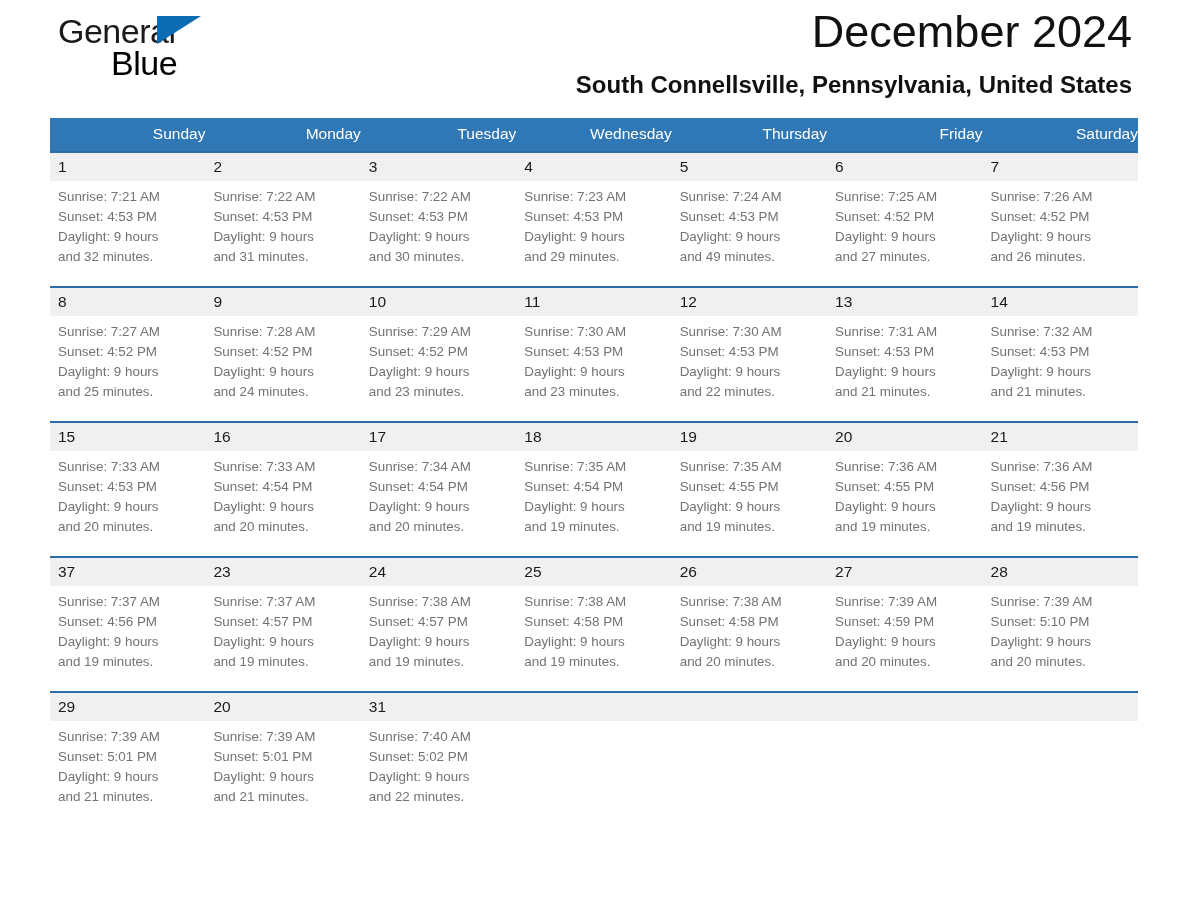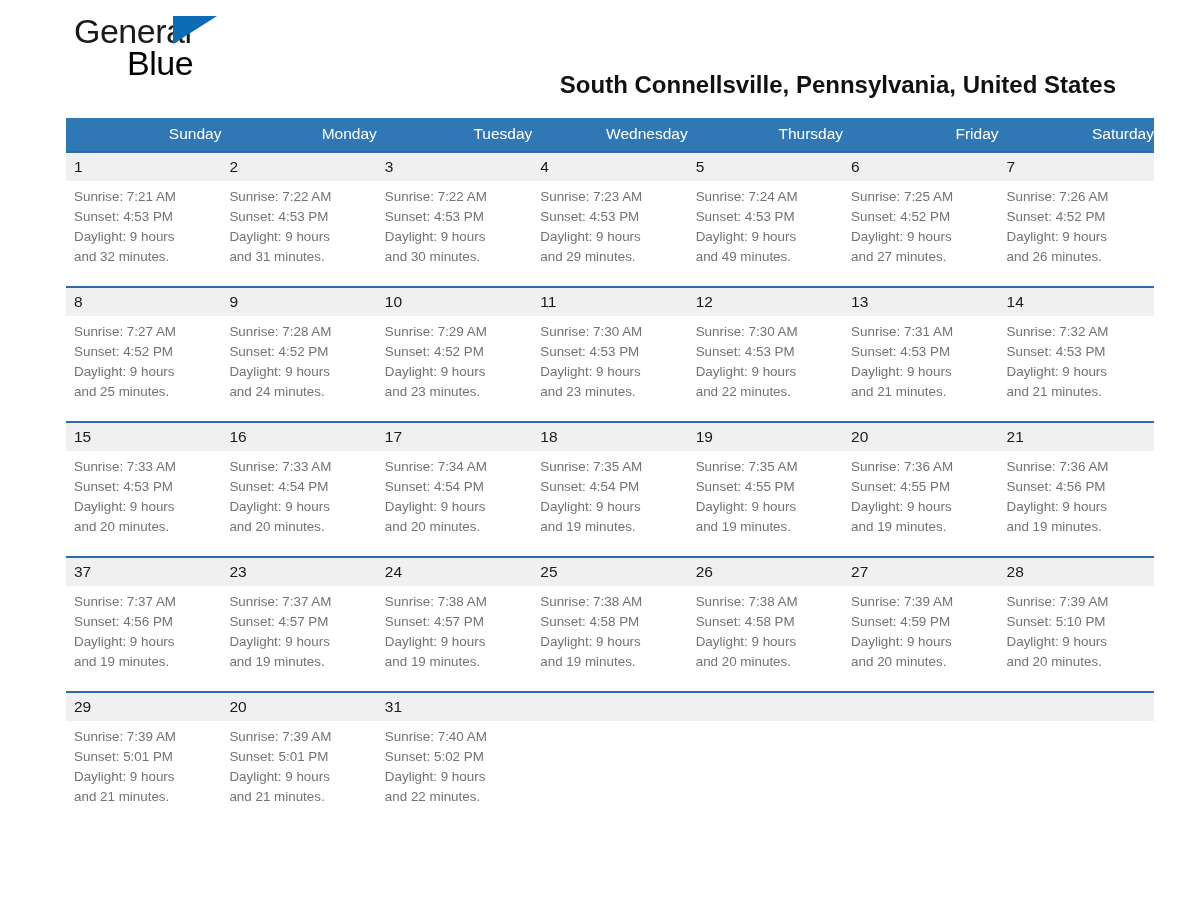--- a/index.html
+++ b/index.html
@@ -12,21 +12,21 @@
     height: 918px;
     font-family: "Liberation Sans", sans-serif;
     color: #000000;
     overflow: hidden;
   }
   .page {
     position: relative;
     width: 1188px;
     height: 918px;
     box-sizing: border-box;
-    padding: 0 66px;
+    padding: 0 50px;
   }
 
   
   .header {
     position: relative;
     height: 118px;
   }
   .logo {
     position: absolute;
     left: 8px;
@@ -139,20 +139,21 @@
 <body>
 
 <div class="page">
 
   <div class="header">
     <div class="logo">
       <div class="logo-line1">General</div>
       <div class="logo-tri"></div>
       <div class="logo-line2">Blue</div>
     </div>
+    <div class="title">December 2024</div>
     <div class="subtitle">South Connellsville, Pennsylvania, United States</div>
   </div>
 
   <table class="calendar">
     <thead>
       <tr>
         <th>Sunday</th>
         <th>Monday</th>
         <th>Tuesday</th>
         <th>Wednesday</th>

